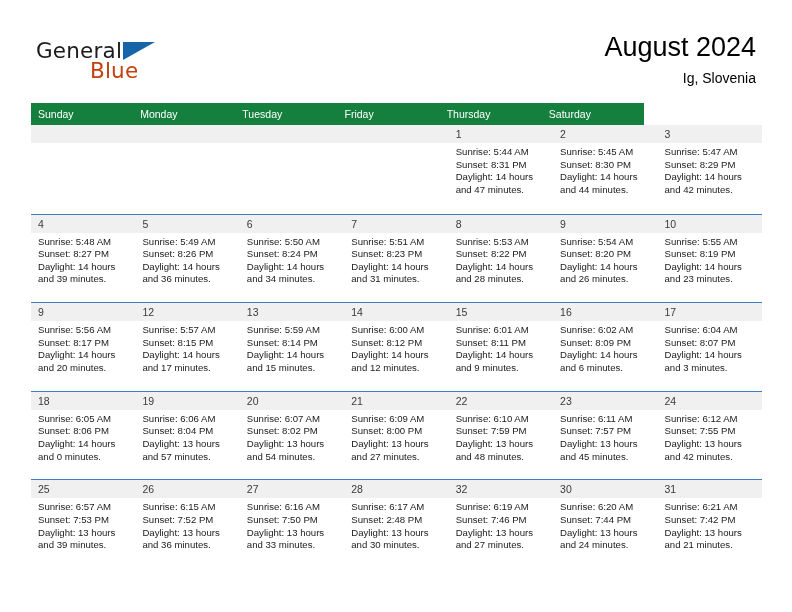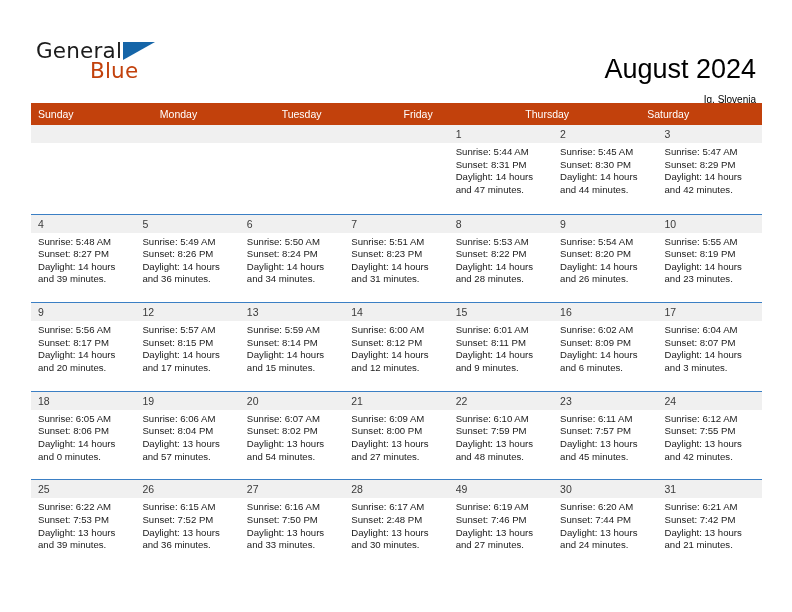--- a/index.html
+++ b/index.html
@@ -64,50 +64,49 @@
     height: 0;
     border-left: 32px solid #1565a8;
     border-bottom: 18px solid transparent;
   }
 
   .title-block {
     position: absolute;
     right: 36px;
     top: 30px;
     text-align: right;
-    margin-top: 22px;
   }
   .cal-title {
     font-size: 27px;
     font-weight: 400;
     color: #000000;
     line-height: 34px;
     white-space: nowrap;
   }
   .cal-subtitle {
-    font-size: 10px;
+    font-size: 14px;
     font-weight: 400;
     color: #000000;
     line-height: 20px;
     margin-top: 4px;
     white-space: nowrap;
   }
 
   
   .calendar {
     position: absolute;
     left: 31px;
     top: 103px;
     width: 731px;
   }
   .weekdays {
     display: flex;
-    width: 731px;
+    width: 613px;
     height: 22px;
-    background: #c2410c;
+    background: #15803d;
   }
   .weekday {
     flex: 1 1 0;
     font-size: 10.5px;
     color: #ffffff;
     line-height: 22px;
     padding-left: 7px;
     box-sizing: border-box;
     overflow: hidden;
     white-space: nowrap;
@@ -410,21 +409,21 @@
               <div class="day-line">Sunset: 7:55 PM</div>
               <div class="day-line">Daylight: 13 hours</div>
               <div class="day-line">and 42 minutes.</div>
             </div>
           </div>
         </div>
         <div class="week">
           <div class="day">
             <div class="day-head">25</div>
             <div class="day-body">
-              <div class="day-line">Sunrise: 6:22 AM</div>
+              <div class="day-line">Sunrise: 6:57 AM</div>
               <div class="day-line">Sunset: 7:53 PM</div>
               <div class="day-line">Daylight: 13 hours</div>
               <div class="day-line">and 39 minutes.</div>
             </div>
           </div>
           <div class="day">
             <div class="day-head">26</div>
             <div class="day-body">
               <div class="day-line">Sunrise: 6:15 AM</div>
               <div class="day-line">Sunset: 7:52 PM</div>
@@ -444,21 +443,21 @@
           <div class="day">
             <div class="day-head">28</div>
             <div class="day-body">
               <div class="day-line">Sunrise: 6:17 AM</div>
               <div class="day-line">Sunset: 2:48 PM</div>
               <div class="day-line">Daylight: 13 hours</div>
               <div class="day-line">and 30 minutes.</div>
             </div>
           </div>
           <div class="day">
-            <div class="day-head">49</div>
+            <div class="day-head">32</div>
             <div class="day-body">
               <div class="day-line">Sunrise: 6:19 AM</div>
               <div class="day-line">Sunset: 7:46 PM</div>
               <div class="day-line">Daylight: 13 hours</div>
               <div class="day-line">and 27 minutes.</div>
             </div>
           </div>
           <div class="day">
             <div class="day-head">30</div>
             <div class="day-body">

